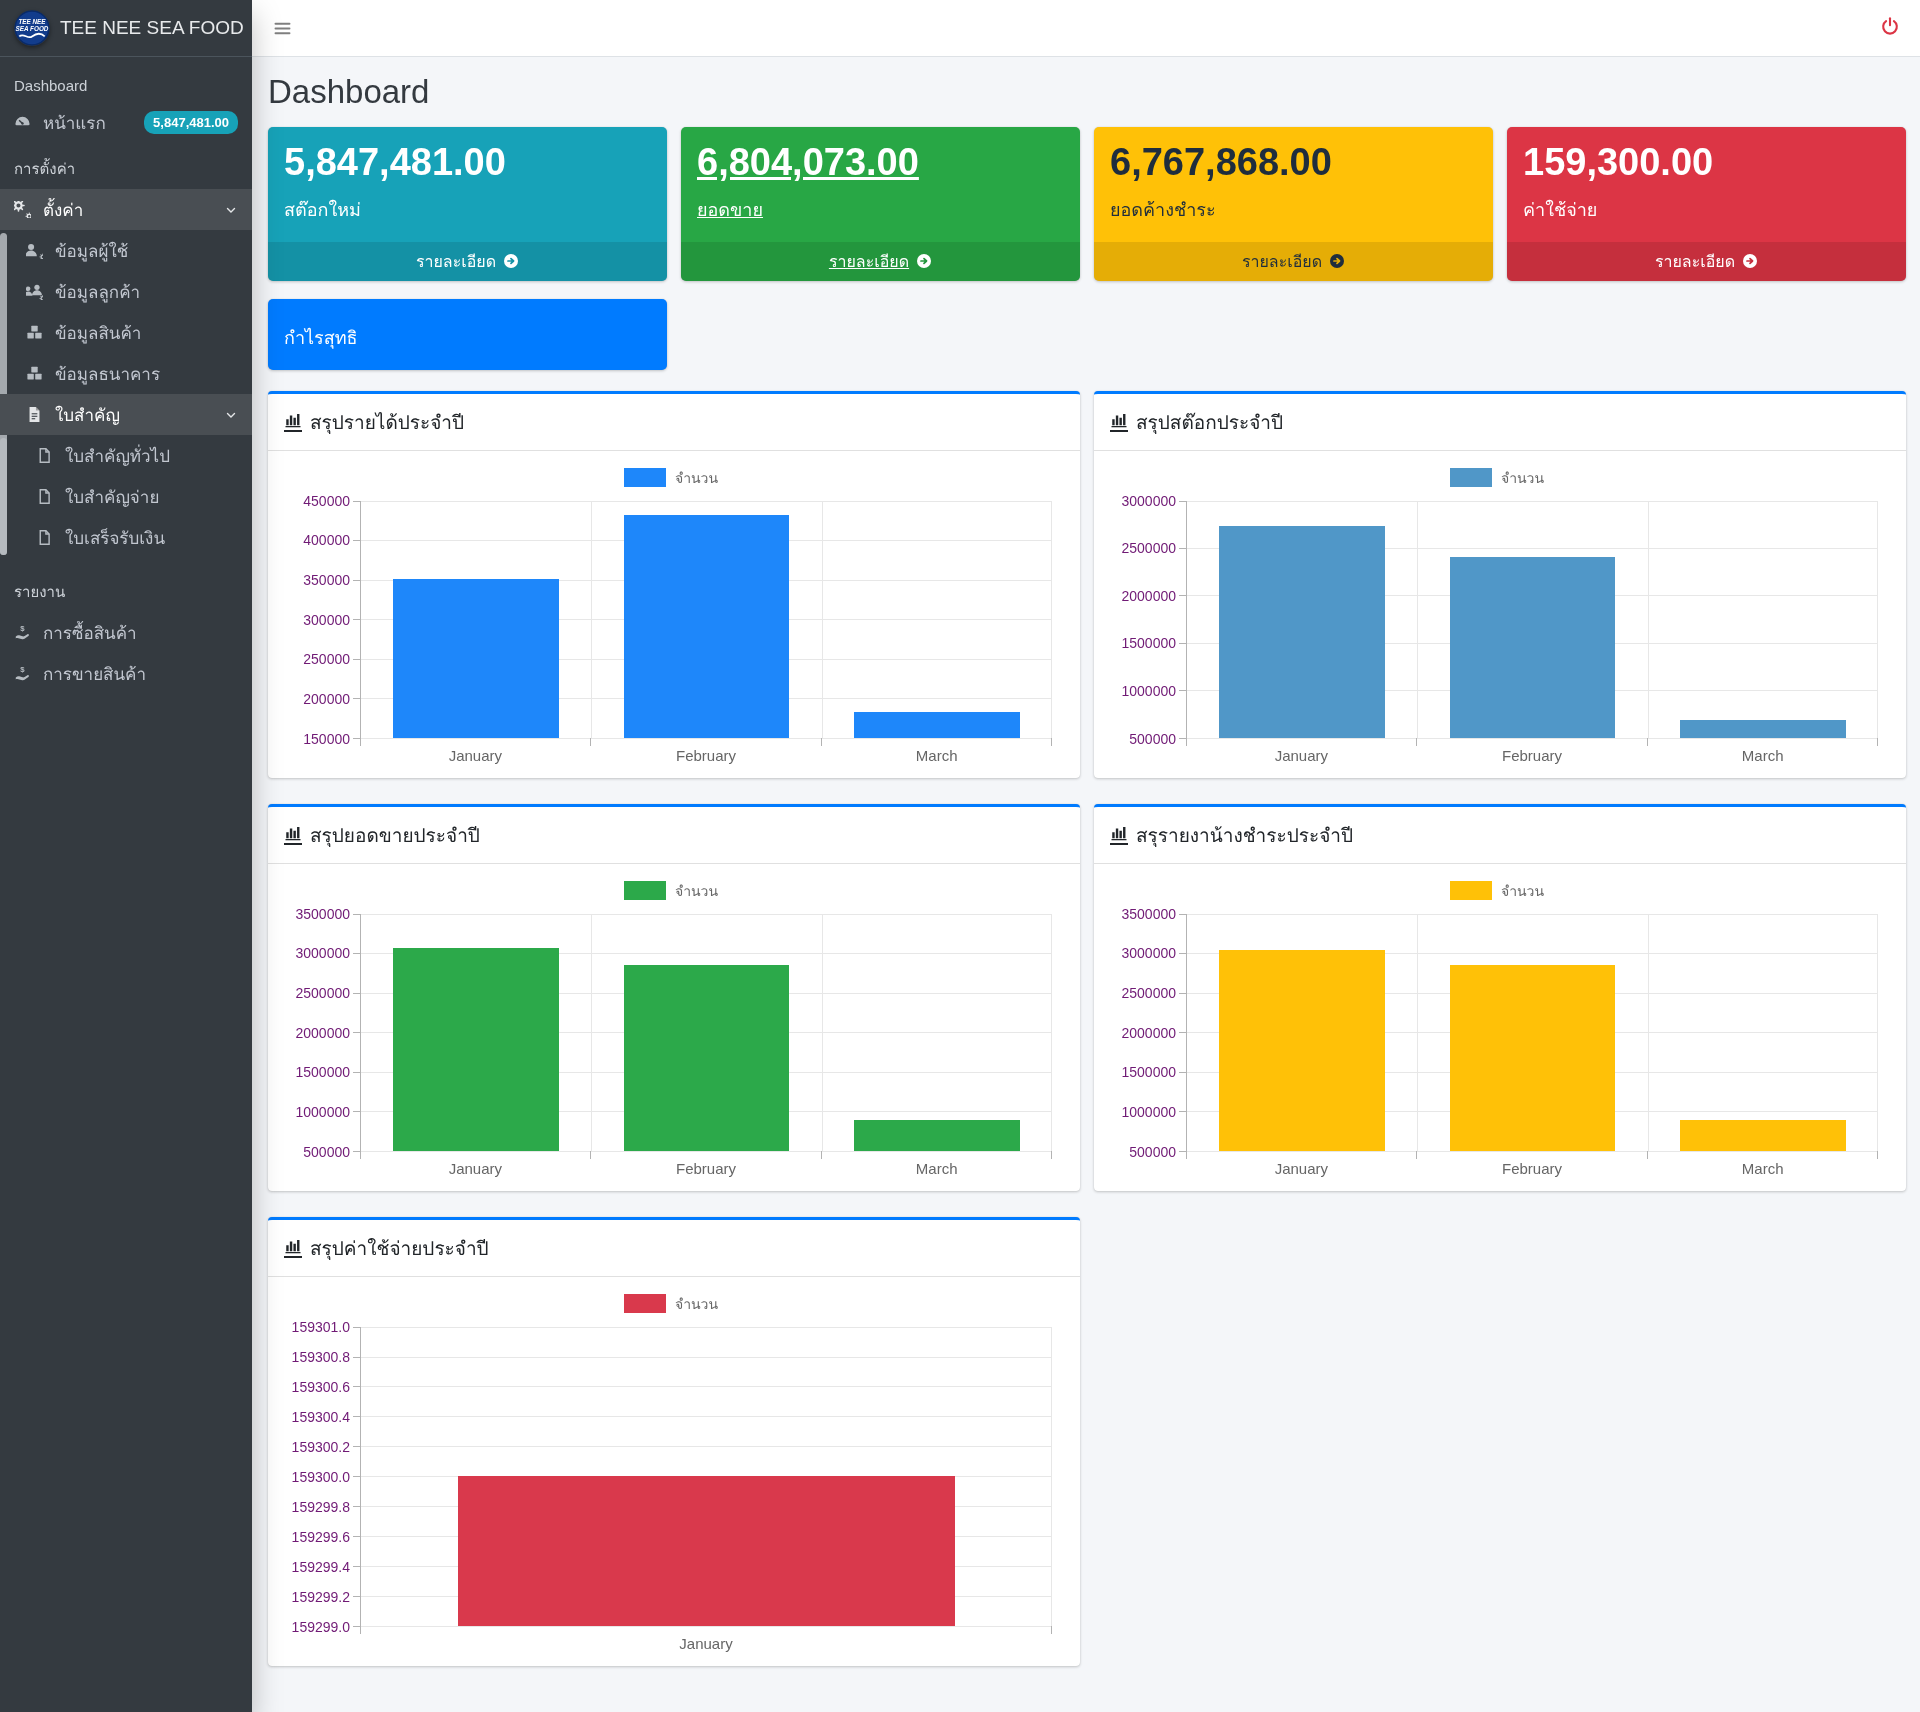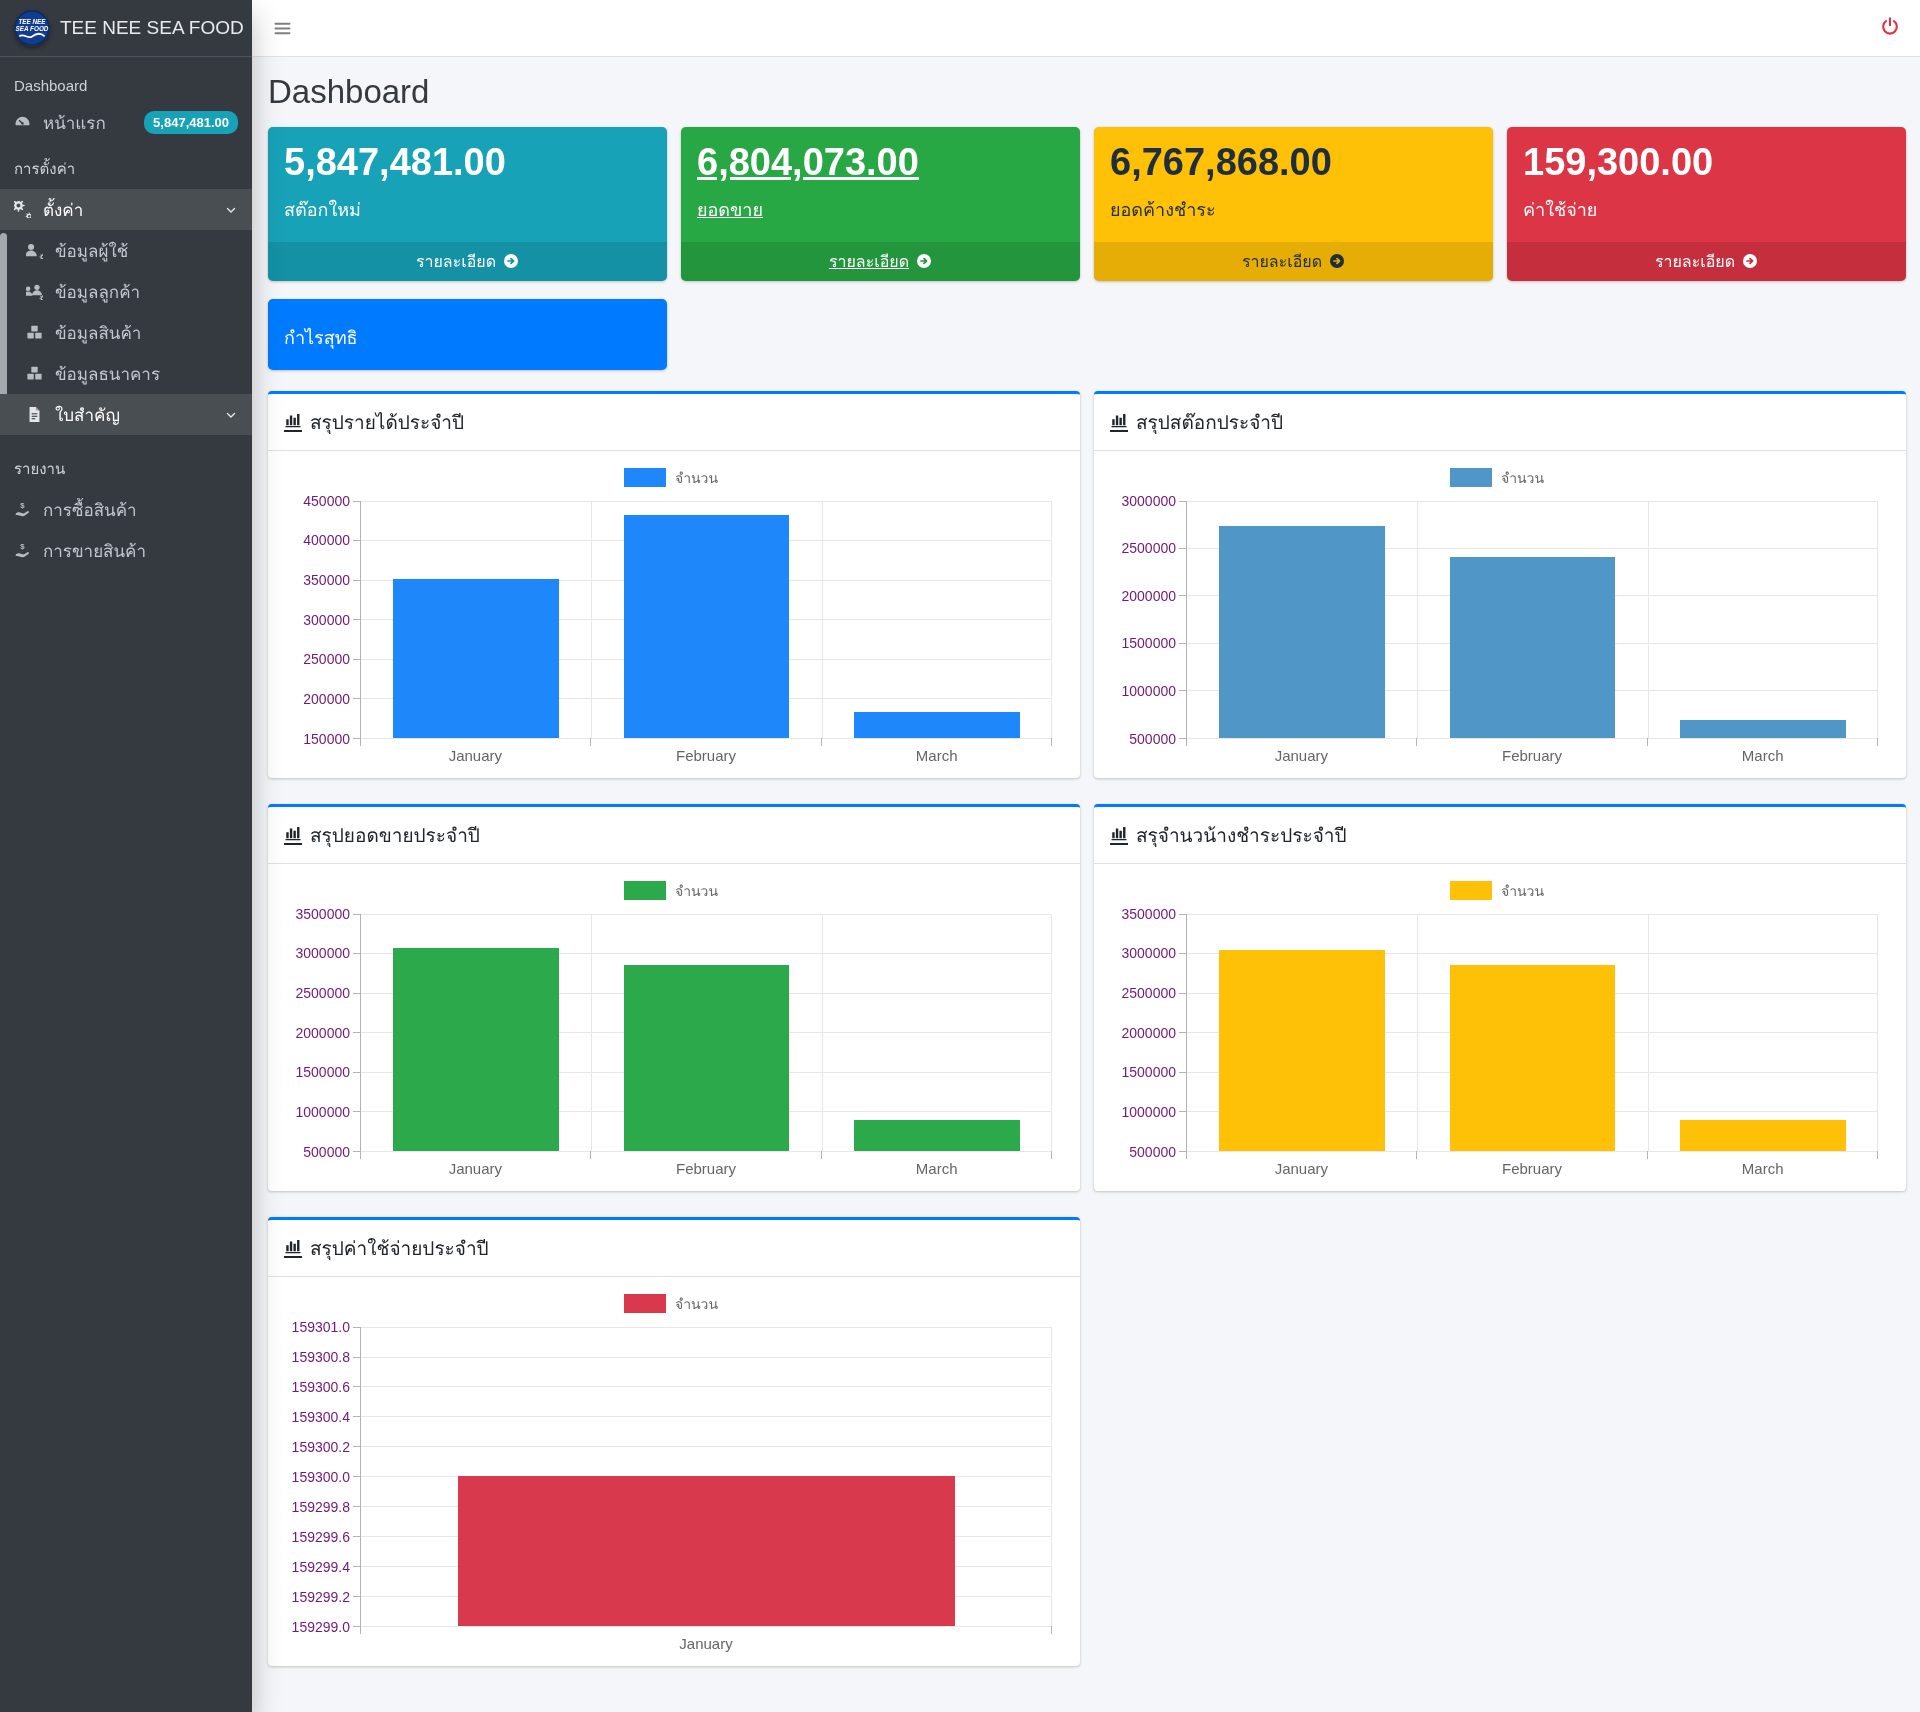--- a/index.html
+++ b/index.html
@@ -242,20 +242,40 @@
 
       <li class="nav-item lvl2 open-parent">
         <svg class="ico">
             <use href="#i-file-alt"></use>
           </svg>
         <span>ใบสำคัญ</span>
         <svg class="ico chev">
             <use href="#i-chev"></use>
           </svg>
       </li>
+      <ul class="submenu">
+        <li class="nav-item lvl3">
+          <svg class="ico">
+              <use href="#i-file"></use>
+            </svg>
+          <span>ใบสำคัญทั่วไป</span>
+        </li>
+        <li class="nav-item lvl3">
+          <svg class="ico">
+              <use href="#i-file"></use>
+            </svg>
+          <span>ใบสำคัญจ่าย</span>
+        </li>
+        <li class="nav-item lvl3">
+          <svg class="ico">
+              <use href="#i-file"></use>
+            </svg>
+          <span>ใบเสร็จรับเงิน</span>
+        </li>
+      </ul>
     </ul>
 
     <li class="nav-header" style="padding-top:22px">รายงาน</li>
 
     <li class="nav-item">
       <svg class="ico">
           <use href="#i-hand-usd"></use>
         </svg>
       <span>การซื้อสินค้า</span>
     </li>
@@ -525,21 +545,21 @@
         </div>
       </div>
 
       <div class="card">
         <div class="card-header">
           <span class="chart-title-icon">
               <svg class="ico">
                 <use href="#i-chartbar"></use>
               </svg>
             </span>
-          <span>สรุจำนวน้างชำระประจำปี</span>
+          <span>สรุรายงาน้างชำระประจำปี</span>
         </div>
         <div class="card-body">
           <div class="chart-area">
               <div class="legend">
                 <div class="swatch" style="background: rgb(255, 193, 7);"></div>
                 <div class="legend-label">จำนวน</div>
               </div>
               <div class="plot-row">
                 <div class="ylabels">
                   <div class="ylab" style="top: 0%;">3500000</div>

